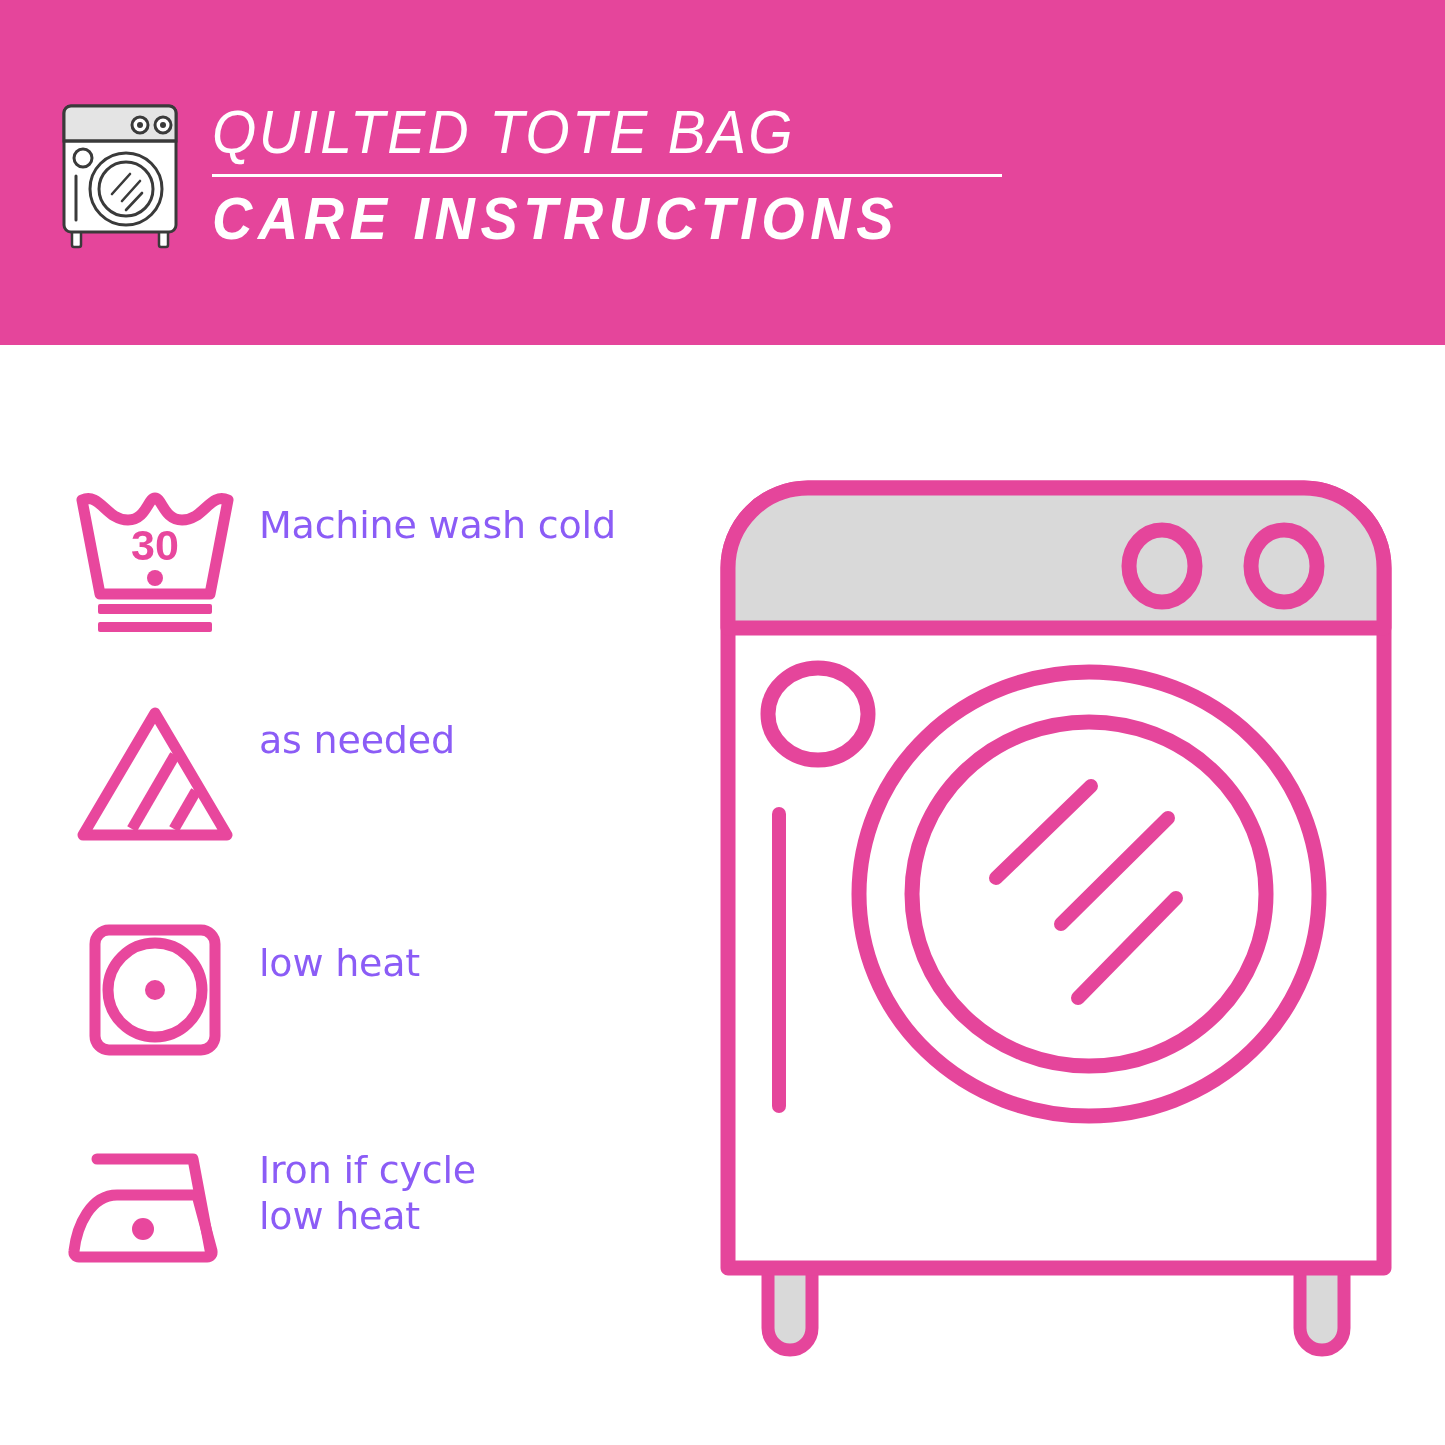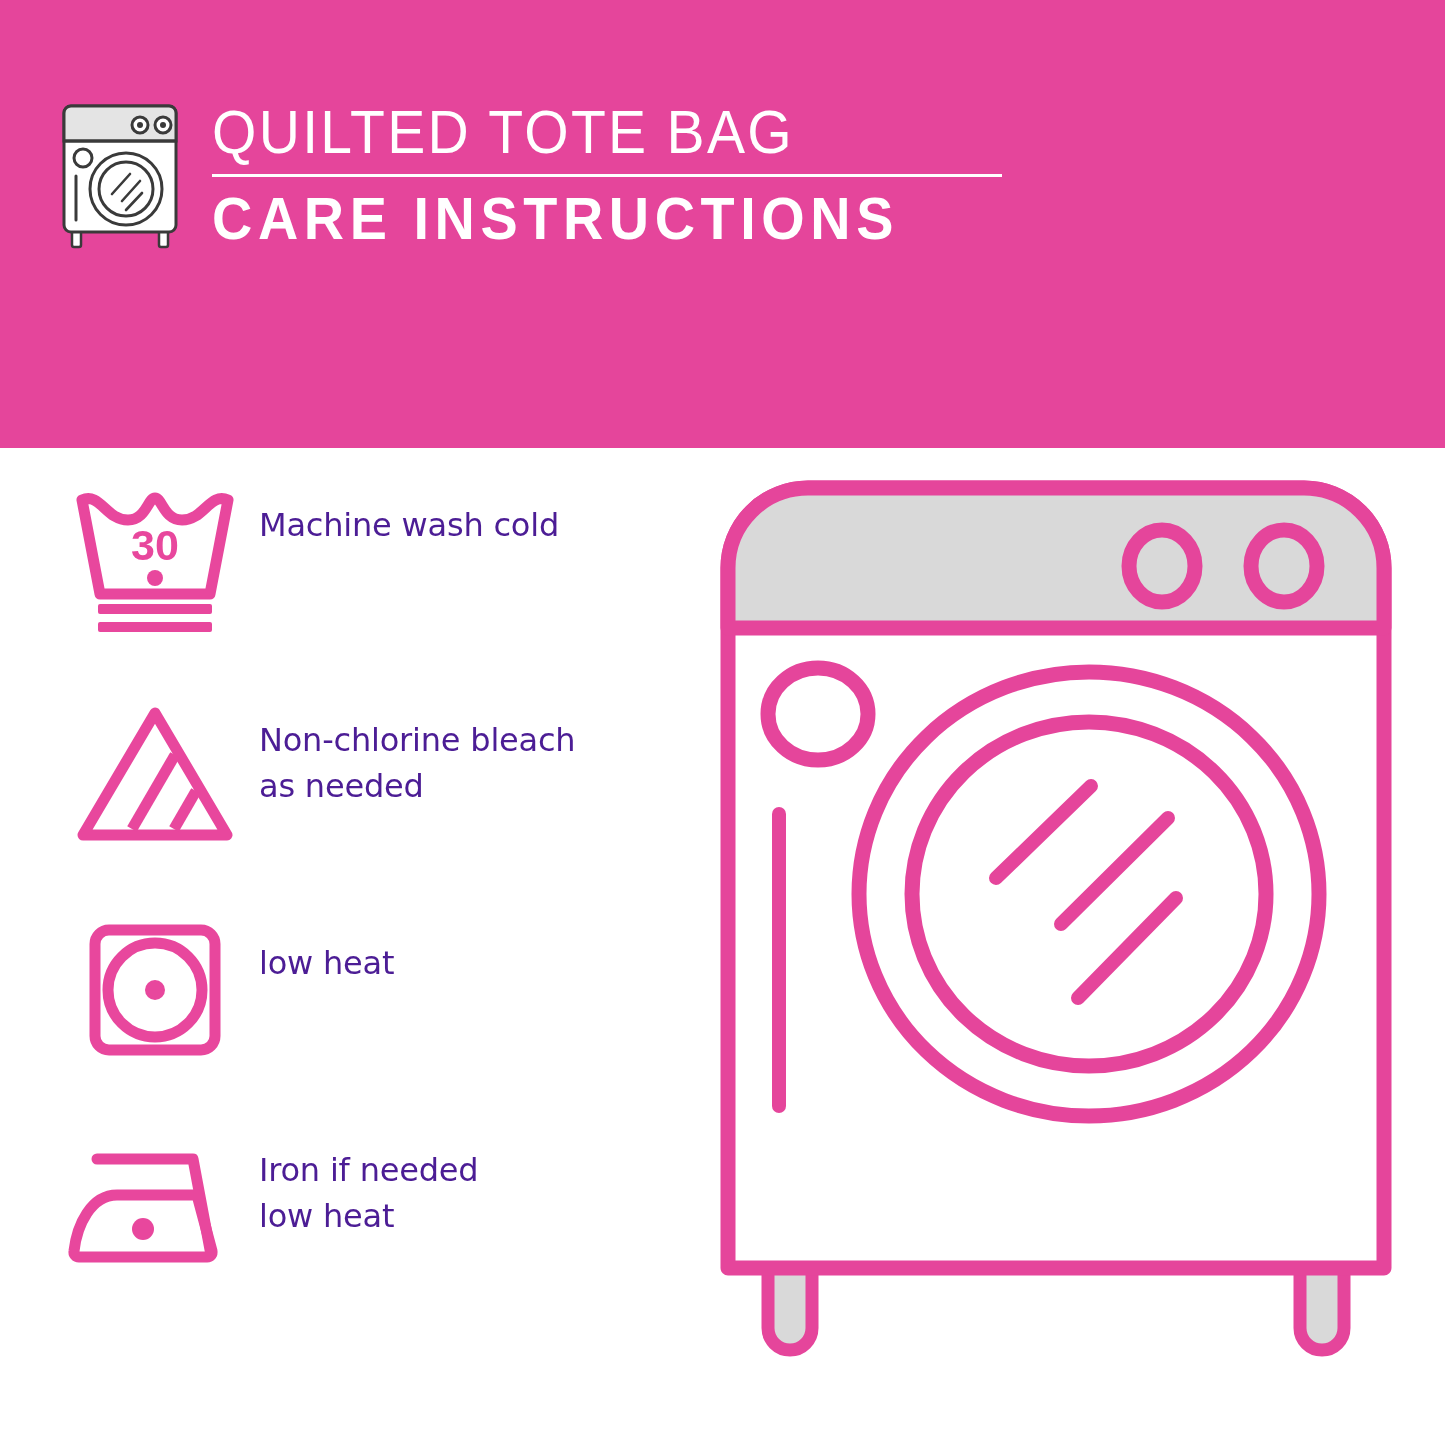--- a/index.html
+++ b/index.html
@@ -19,22 +19,23 @@
     height: 1445px;
     background: #ffffff;
   }
 
   
   #header-band {
     position: absolute;
     left: 0;
     top: 0;
     width: 1445px;
-    height: 448px;
+    height: 345px;
     background: #e5459b;
+    font-style: italic;
   }
 
   #header-inner {
     position: absolute;
     left: 56px;
     top: 96px;
     width: 1330px;
     height: 170px;
     display: flex;
     flex-direction: row;
@@ -105,22 +106,22 @@
     flex: 0 0 185px;
     display: flex;
     align-items: flex-start;
     justify-content: center;
     padding-top: 6px;
   }
 
   .care-text {
     flex: 1 1 auto;
     padding-left: 12px;
-    color: #4c1d95;
-    font-size: 32px;
+    color: #8b5cf6;
+    font-size: 38px;
     line-height: 46px;
     font-weight: 400;
     letter-spacing: -0.2px;
     font-family: "DejaVu Sans", "Liberation Sans", sans-serif;
   }
 
   .care-text .line { display: block; }
 
   
   #row-wash .care-text   { padding-top: 22px; }
@@ -214,21 +215,20 @@
       <div class="care-symbol">
         <svg width="170" height="145" viewBox="0 0 170 145">
 
           <path d="M85 10 L 157 132 L 13 132 Z" fill="none" stroke="#e8479d" stroke-width="11" stroke-linejoin="round"></path>
 
           <line x1="62" y1="126" x2="105" y2="52" stroke="#e8479d" stroke-width="11" stroke-linecap="butt"></line>
           <line x1="104" y1="126" x2="126" y2="88" stroke="#e8479d" stroke-width="11" stroke-linecap="butt"></line>
         </svg>
       </div>
       <div class="care-text">
-        <span class="line">Non-chlorine bleach</span>
         <span class="line">as needed</span>
       </div>
     </div>
 
     <div class="care-row" id="row-dry">
       <div class="care-symbol">
         <svg width="140" height="140" viewBox="0 0 140 140">
           <rect x="10" y="10" width="120" height="120" rx="14" fill="none" stroke="#e8479d" stroke-width="11"></rect>
           <circle cx="70" cy="70" r="47" fill="none" stroke="#e8479d" stroke-width="11"></circle>
           <circle cx="70" cy="70" r="10" fill="#e8479d"></circle>
@@ -249,21 +249,21 @@
                    C 26 48, 12 78, 9 104
                    a 5 5 0 0 0 5 6
                    H 142
                    a 5 5 0 0 0 5 -6
                    Z" fill="none" stroke="#e8479d" stroke-width="11" stroke-linejoin="round" stroke-linecap="round"></path>
 
           <circle cx="78" cy="82" r="11" fill="#e8479d"></circle>
         </svg>
       </div>
       <div class="care-text">
-        <span class="line">Iron if needed</span>
+        <span class="line">Iron if cycle</span>
         <span class="line">low heat</span>
       </div>
     </div>
 
   </div>
 
   <svg id="machine-illustration" viewBox="0 0 700 900">
 
     <path d="M62 800 v62 a22 22 0 0 0 44 0 v-62 z" fill="#d9d9d9" stroke="#e5459b" stroke-width="13"></path>
     <path d="M594 800 v62 a22 22 0 0 0 44 0 v-62 z" fill="#d9d9d9" stroke="#e5459b" stroke-width="13"></path>

